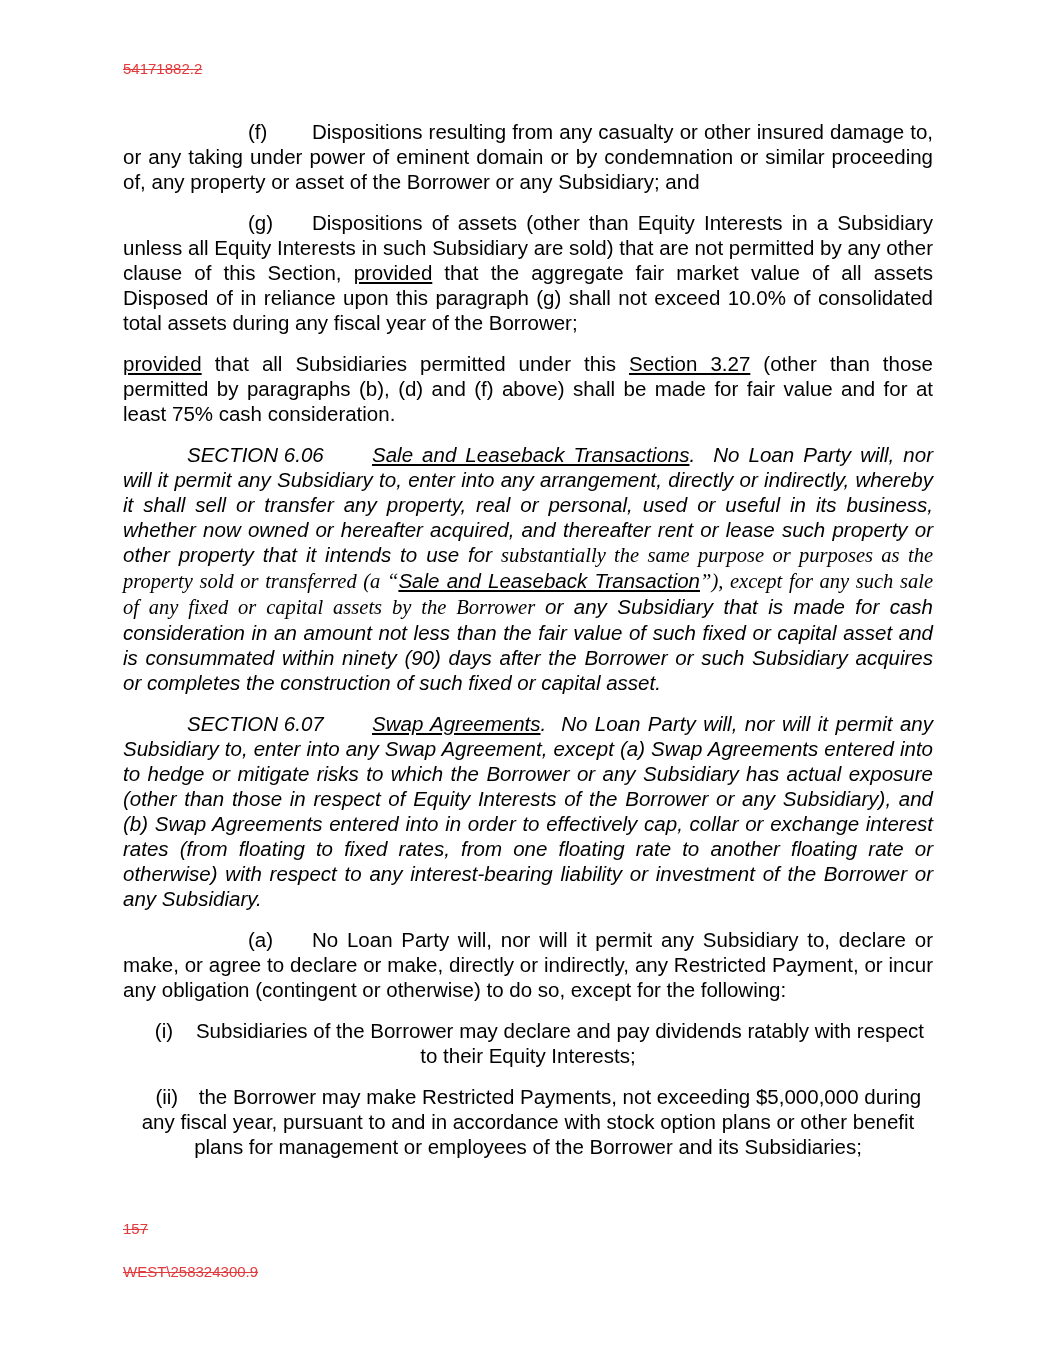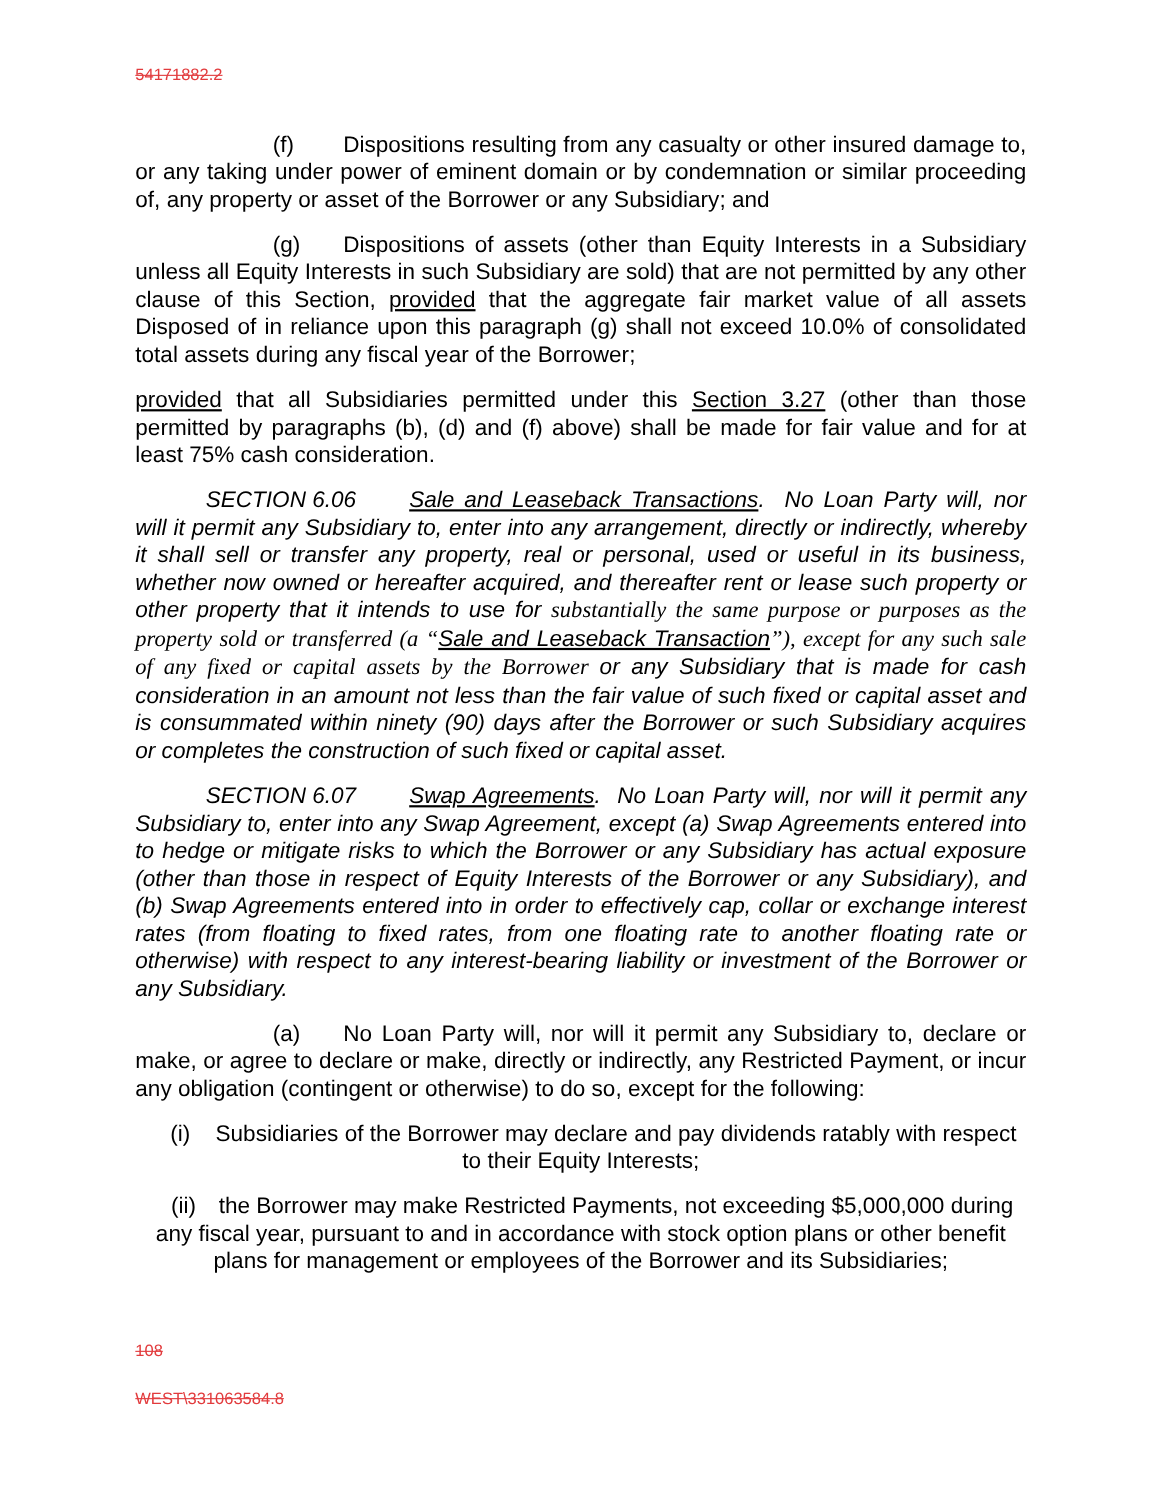--- a/index.html
+++ b/index.html
@@ -73,16 +73,16 @@
 
     <p class="para ind-deep"><span class="lbl">(a)</span><span>No Loan Party will, nor will it permit any Subsidiary to, declare or make, or agree to declare or make, directly or indirectly, any Restricted Payment, or incur any obligation (contingent or otherwise) to do so, except for the following:</span></p>
 
     <p class="para ragged"><span class="lbl">(i)</span><span>Subsidiaries of the Borrower may declare and pay dividends ratably with respect to their Equity Interests;</span></p>
 
     <p class="para ragged"><span class="lbl">(ii)</span><span>the Borrower may make Restricted Payments, not exceeding $5,000,000 during any fiscal year, pursuant to and in accordance with stock option plans or other benefit plans for management or employees of the Borrower and its Subsidiaries;</span></p>
 
 
   </div>
 
-  <div class="annot pagenum">108</div>
-  <div class="annot docid">WEST\331063584.8</div>
+  <div class="annot pagenum">157</div>
+  <div class="annot docid">WEST\258324300.9</div>
 
 </div>
 
 </body></html>

